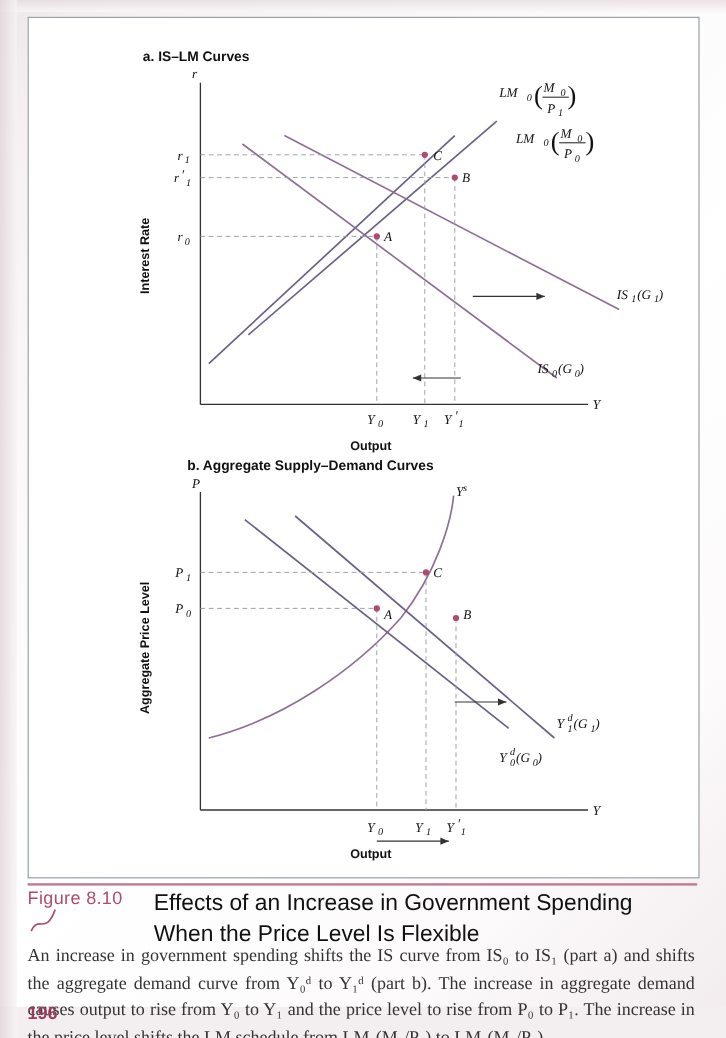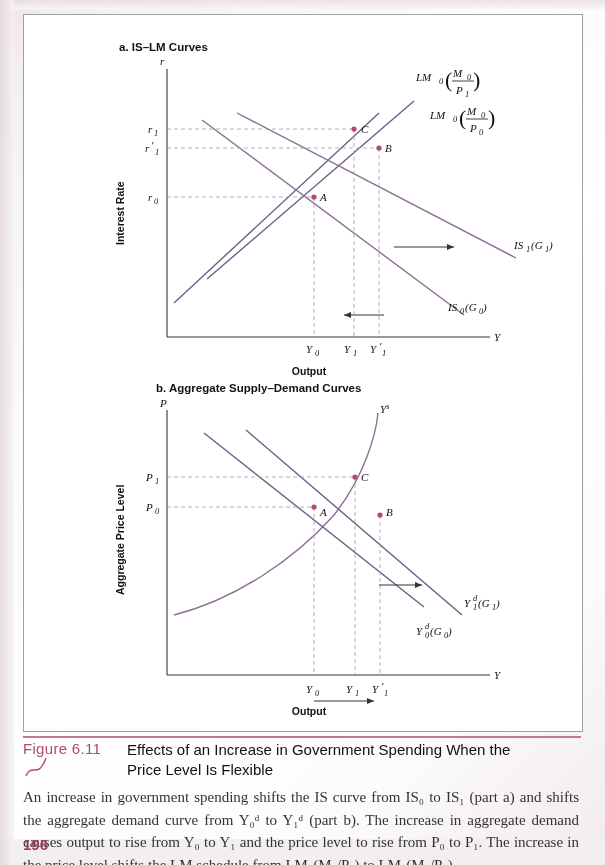--- a/index.html
+++ b/index.html
@@ -31,21 +31,21 @@
   .caption-wrap{
     position:absolute;left:23px;top:740px;width:558px;
   }
   .fig-num{
     font-family:"Liberation Sans", sans-serif;
     font-size:15px;color:#b04a6e;letter-spacing:.3px;
     display:inline-block;vertical-align:top;
   }
   .fig-title{
     font-family:"Liberation Sans", sans-serif;
-    font-size:15px;color:#111;
+    font-size:19px;color:#111;
     display:inline-block;vertical-align:top;
     margin-left:22px;width:418px;line-height:1.35;
   }
   .rule{
     position:absolute;left:23px;top:736px;width:558px;height:2px;background:#c07a95;
   }
   .squiggle{position:absolute;left:24px;top:752px;}
   .caption-body{
     position:absolute;left:23px;top:786px;width:556px;
     font-family:"Liberation Serif", serif;
@@ -256,20 +256,20 @@
     </svg>
   </div>
 
   <div class="rule"></div>
 
   <svg class="squiggle" width="30" height="30">
     <path d="M2,24 C8,10 14,28 22,6" fill="none" stroke="#b04a6e" stroke-width="1.4"></path>
   </svg>
 
   <div class="caption-wrap">
-    <span class="fig-num">Figure 6.11</span>
+    <span class="fig-num">Figure 8.10</span>
     <span class="fig-title">Effects of an Increase in Government Spending When the Price Level Is Flexible</span>
   </div>
 
   <div class="caption-body">An increase in government spending shifts the IS curve from IS₀ to IS₁ (part a) and shifts the aggregate demand curve from Y₀ᵈ to Y₁ᵈ (part b). The increase in aggregate demand causes output to rise from Y₀ to Y₁ and the price level to rise from P₀ to P₁. The increase in the price level shifts the LM schedule from LM₀(M₀/P₀) to LM₀(M₀/P₁).</div>
 
   <div class="pageno">196</div>
 </div>
 
 </body></html>

